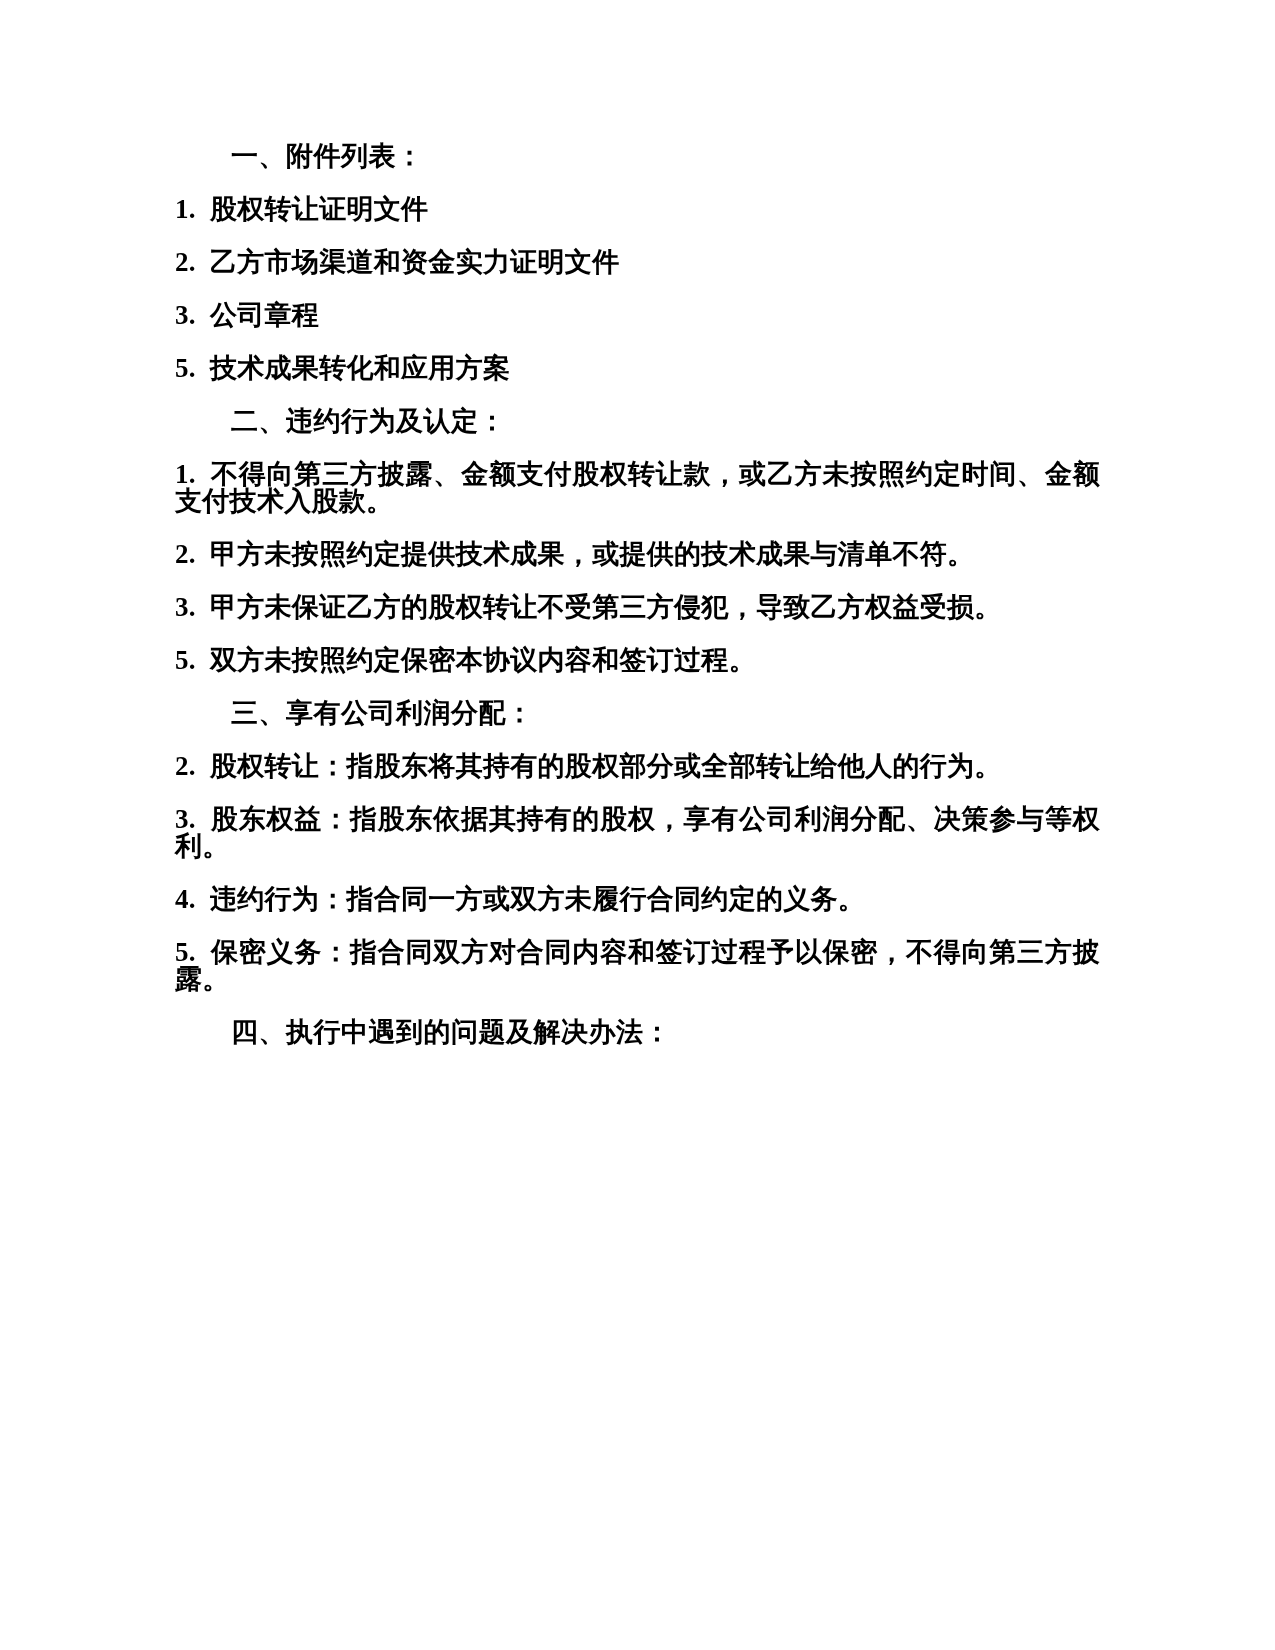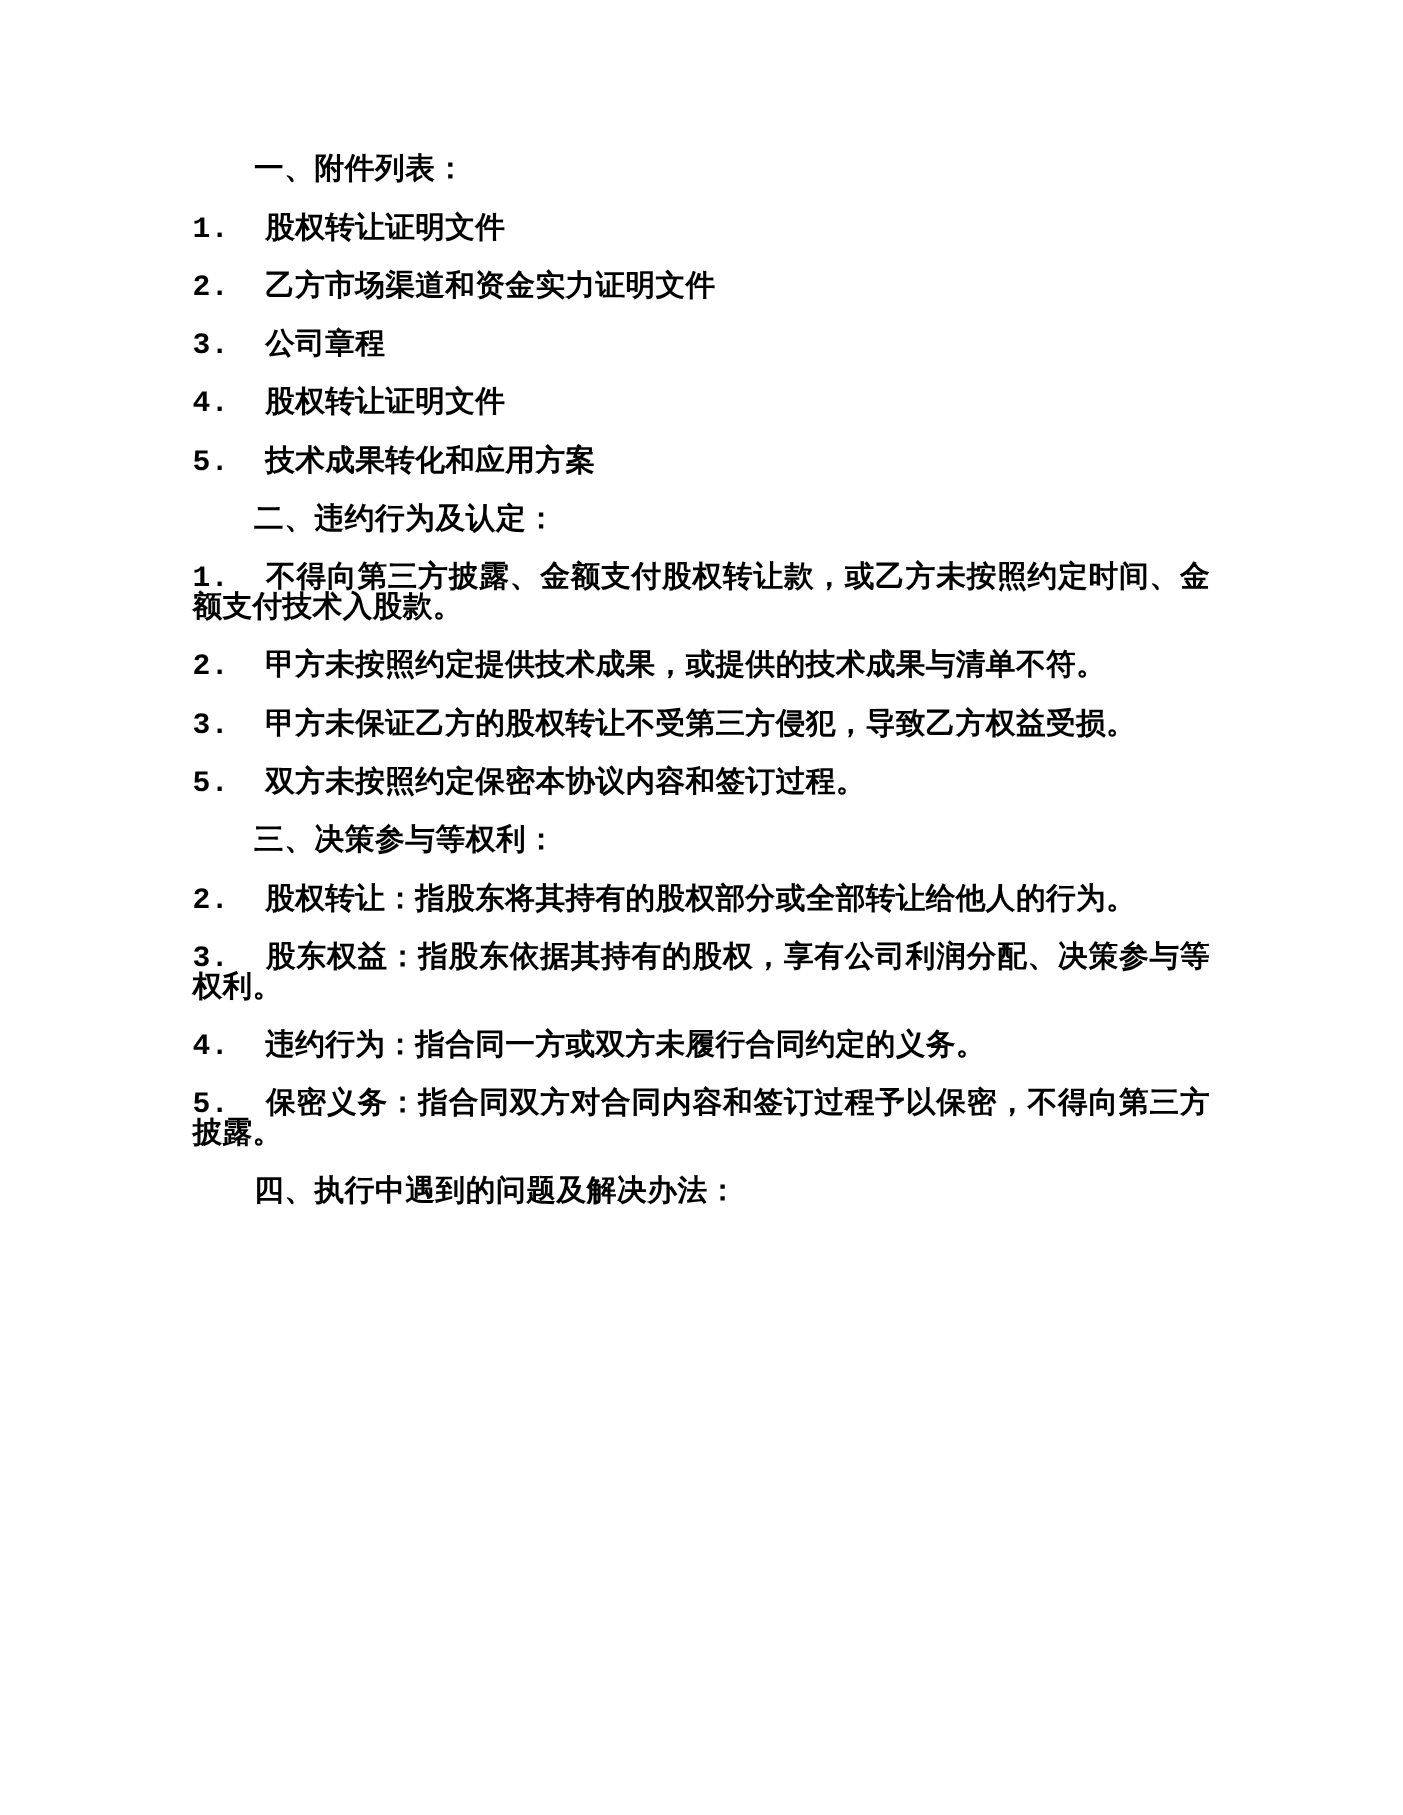--- a/index.html
+++ b/index.html
@@ -13,21 +13,20 @@
     font-family: "Liberation Serif", "DejaVu Serif", serif;
     color: #000000;
     overflow: hidden;
   }
   .page {
     box-sizing: border-box;
     width: 1275px;
     height: 1208px;
     padding: 130px 175px 60px 175px;
     position: relative;
-    font-family: Liberation Mono, monospace;
   }
   .doc {
     font-size: 27px;
     line-height: 1.0;
   }
   .section-head {
     font-weight: bold;
     font-size: 27px;
     margin: 0 0 0 0;
     padding: 13px 0 13px 0;
@@ -52,27 +51,26 @@
 </style>
 </head>
 <body>
 
 <div class="page">
   <div class="doc" id="doc-body">
       <div class="section-head">一、附件列表：</div>
       <div class="item"><span class="num">1.</span>&nbsp;&nbsp;<span class="txt">股权转让证明文件</span></div>
       <div class="item"><span class="num">2.</span>&nbsp;&nbsp;<span class="txt">乙方市场渠道和资金实力证明文件</span></div>
       <div class="item"><span class="num">3.</span>&nbsp;&nbsp;<span class="txt">公司章程</span></div>
-      <div class="item"><span class="num">4.</span>&nbsp;&nbsp;<span class="txt">股权转让证明文件</span></div>
       <div class="item"><span class="num">5.</span>&nbsp;&nbsp;<span class="txt">技术成果转化和应用方案</span></div>
       <div class="section-head">二、违约行为及认定：</div>
       <div class="item"><span class="num">1.</span>&nbsp;&nbsp;<span class="txt">不得向第三方披露、金额支付股权转让款，或乙方未按照约定时间、金额支付技术入股款。</span></div>
       <div class="item"><span class="num">2.</span>&nbsp;&nbsp;<span class="txt">甲方未按照约定提供技术成果，或提供的技术成果与清单不符。</span></div>
       <div class="item"><span class="num">3.</span>&nbsp;&nbsp;<span class="txt">甲方未保证乙方的股权转让不受第三方侵犯，导致乙方权益受损。</span></div>
       <div class="item"><span class="num">5.</span>&nbsp;&nbsp;<span class="txt">双方未按照约定保密本协议内容和签订过程。</span></div>
-      <div class="section-head">三、决策参与等权利：</div>
+      <div class="section-head">三、享有公司利润分配：</div>
       <div class="item"><span class="num">2.</span>&nbsp;&nbsp;<span class="txt">股权转让：指股东将其持有的股权部分或全部转让给他人的行为。</span></div>
       <div class="item"><span class="num">3.</span>&nbsp;&nbsp;<span class="txt">股东权益：指股东依据其持有的股权，享有公司利润分配、决策参与等权利。</span></div>
       <div class="item"><span class="num">4.</span>&nbsp;&nbsp;<span class="txt">违约行为：指合同一方或双方未履行合同约定的义务。</span></div>
       <div class="item"><span class="num">5.</span>&nbsp;&nbsp;<span class="txt">保密义务：指合同双方对合同内容和签订过程予以保密，不得向第三方披露。</span></div>
       <div class="section-head">四、执行中遇到的问题及解决办法：</div>
     </div>
 </div>
 
 </body></html>

